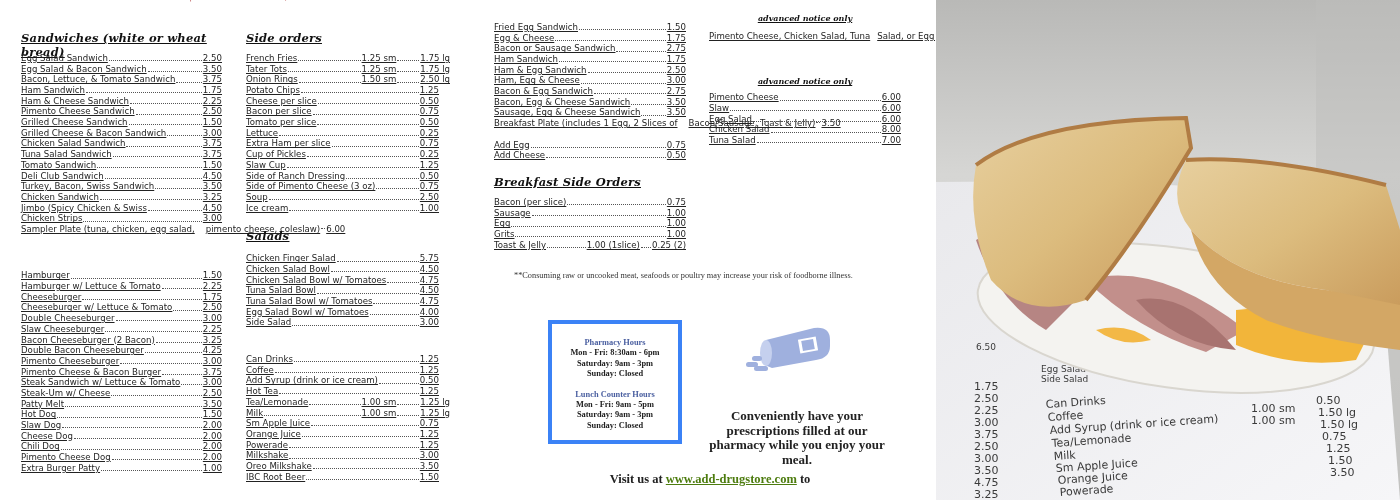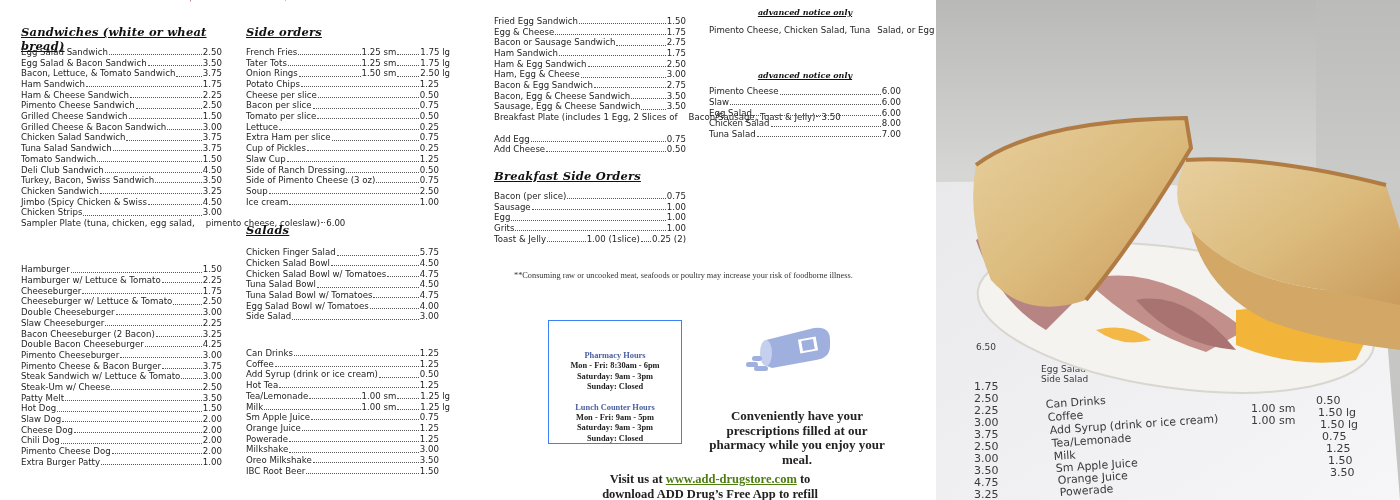--- a/index.html
+++ b/index.html
@@ -1,20 +1,20 @@
 <!DOCTYPE html>
 <html><head>
 <meta charset="utf-8">
 <style>
   * { box-sizing: border-box; margin: 0; padding: 0; }
   html, body { width: 1400px; height: 500px; overflow: hidden; background: #fff; }
   body { position: relative; font-family: "DejaVu Sans", sans-serif; color: #222; }
 
   .menu { position: absolute; left: 0; top: 0; width: 935px; height: 500px; background: #fff; overflow: hidden; }
-  .col { position: absolute; top: 4px; }
+  .col { position: absolute; top: 10px; text-decoration: underline; }
   .col-a { left: 21px; width: 201px; }
   .col-b { left: 246px; width: 204px; }
   .col-c { left: 494px; width: 192px; }
   .col-d { left: 709px; width: 192px; }
 
   .addr { position: absolute; top: -6px; left: 128px; font-size: 7px; color: #b04040; letter-spacing: .3px; white-space: nowrap; }
   .addr span { margin-right: 40px; }
 
   .sec-title {
     font-family: "DejaVu Serif", serif; font-style: italic; font-weight: bold;
@@ -31,21 +31,21 @@
   .item .price { flex: 0 0 auto; }
   .item .sm { flex: 0 0 auto; }
   .item.two { height: 21.4px; align-items: stretch; }
   .item.two .l1 { height: 10.7px; }
   .item.two .l2 { display: flex; align-items: center; height: 10.7px; padding-left: 11px; }
 
   .side-items .item .dots2 { flex: 0 0 22px; border-bottom: 1px dotted #555; margin: 0 1px 2.5px 1px; }
 
   .notice { position: absolute; left: 514px; top: 271px; font-family: "Liberation Serif", serif; font-size: 8.3px; color: #333; white-space: nowrap; }
 
-  .hours-box { position: absolute; left: 548px; top: 320px; width: 134px; height: 124px; border: 1px solid #3b82f6; text-align: center; font-family: "Liberation Serif", serif; font-weight: bold; font-size: 8.4px; line-height: 10.4px; color: #222; padding-top: 30px; }
+  .hours-box { position: absolute; left: 548px; top: 320px; width: 134px; height: 124px; border: 4px solid #3b82f6; text-align: center; font-family: "Liberation Serif", serif; font-weight: bold; font-size: 8.4px; line-height: 10.4px; color: #222; padding-top: 14px; }
   .hours-box .h { color: #4a5fa0; }
   .hours-box .gap { height: 10px; }
 
   .pill-icon { position: absolute; left: 744px; top: 326px; width: 90px; height: 46px; }
 
   .promo { position: absolute; left: 697px; top: 409px; width: 200px; text-align: center; font-family: "Liberation Serif", serif; font-weight: bold; font-size: 13px; line-height: 14.5px; color: #222; }
 
   .visit { position: absolute; left: 560px; top: 472px; width: 300px; text-align: center; font-family: "Liberation Serif", serif; font-weight: bold; font-size: 12.5px; line-height: 15px; color: #222; }
   .visit a { color: #4d7c0f; text-decoration: underline; margin-top: 34px; }
 
@@ -631,21 +631,20 @@
       <rect x="2" y="36" width="12" height="5" rx="2.5"></rect>
       <rect x="10" y="40" width="14" height="5" rx="2.5"></rect>
       <rect x="8" y="30" width="10" height="5" rx="2.5"></rect>
     </g>
   </svg>
 
   <div class="promo">Conveniently have your prescriptions filled at our pharmacy while you enjoy your meal.</div>
 
   <div class="visit">
     <span>Visit us at </span><a href="#">www.add-drugstore.com</a><span> to</span><br>
-    <span>download ADD Drug’s Free App to refill</span>
   </div>
 </div>
 
 <div class="photo">
   <svg width="464" height="500" viewBox="0 0 464 500">
     <defs>
       <linearGradient id="bg" x1="0" y1="0" x2="0" y2="1">
         <stop offset="0" stop-color="#b9b9b7"></stop>
         <stop offset="0.35" stop-color="#d6d6d4"></stop>
         <stop offset="1" stop-color="#c9c9c7"></stop>

